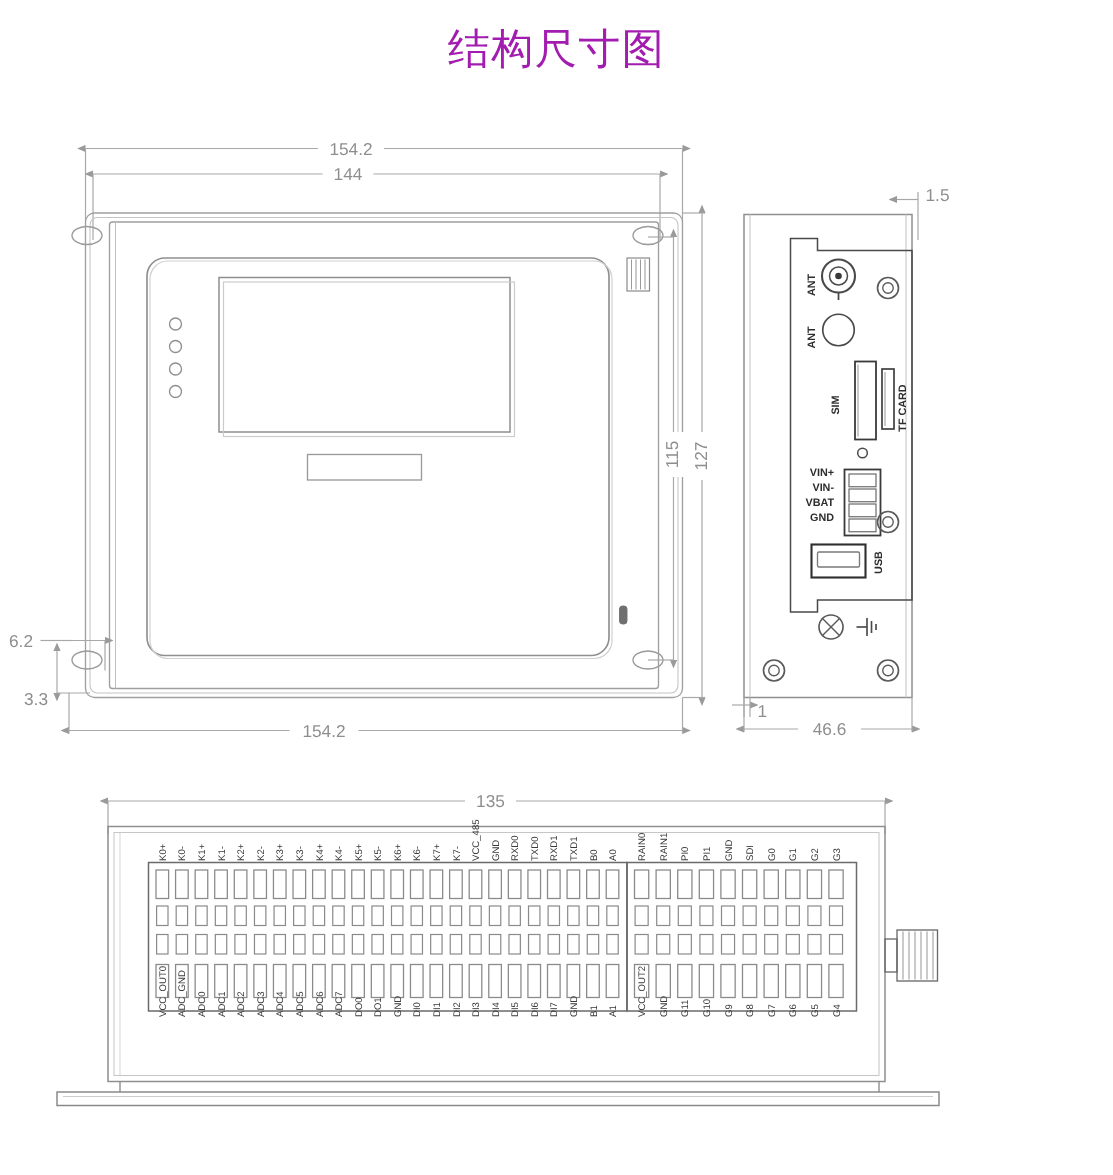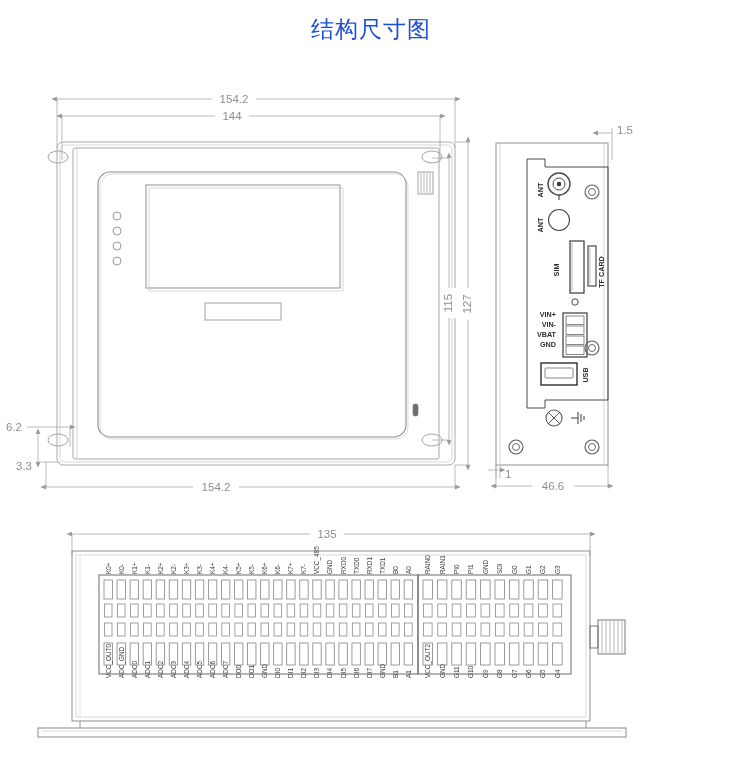--- a/index.html
+++ b/index.html
@@ -13,22 +13,22 @@
     position: relative;
     font-family: "Liberation Sans", sans-serif;
     overflow: hidden;
   }
   #page-title {
     position: absolute;
     top: 14px;
     left: 0;
     width: 742px;
     text-align: center;
-    font-size: 23px;
-    color: #1d4ed8;
+    font-size: 28px;
+    color: #a21caf;
     letter-spacing: 1px;
     font-family: "DejaVu Sans", sans-serif;
   }
   .drawing-canvas {
     position: absolute;
     top: 0;
     left: 0;
     width: 742px;
     height: 783px;
   }

